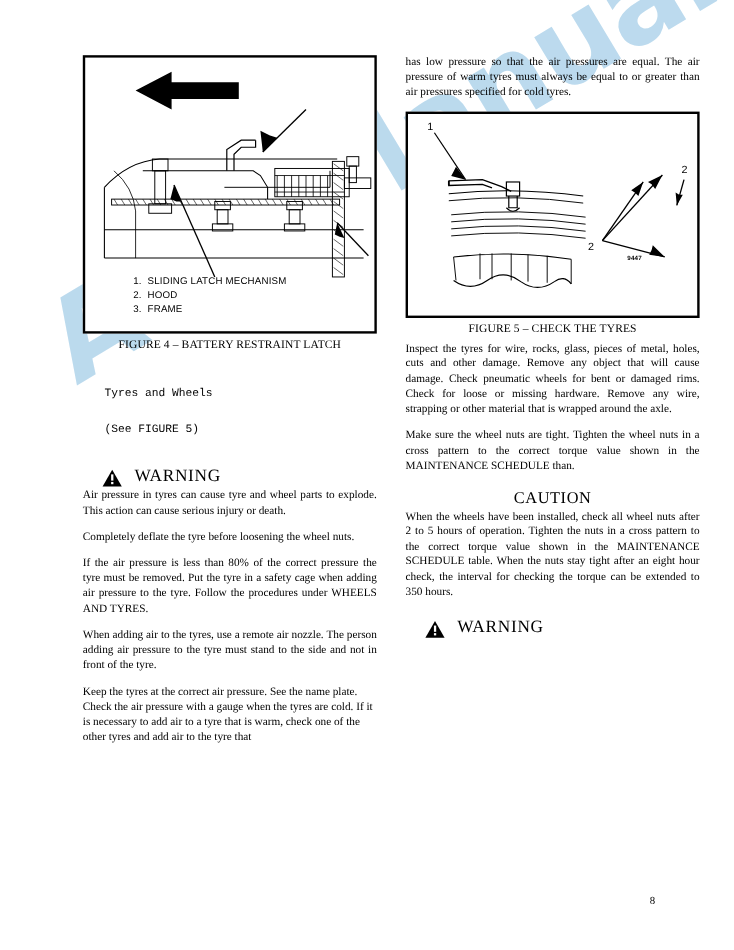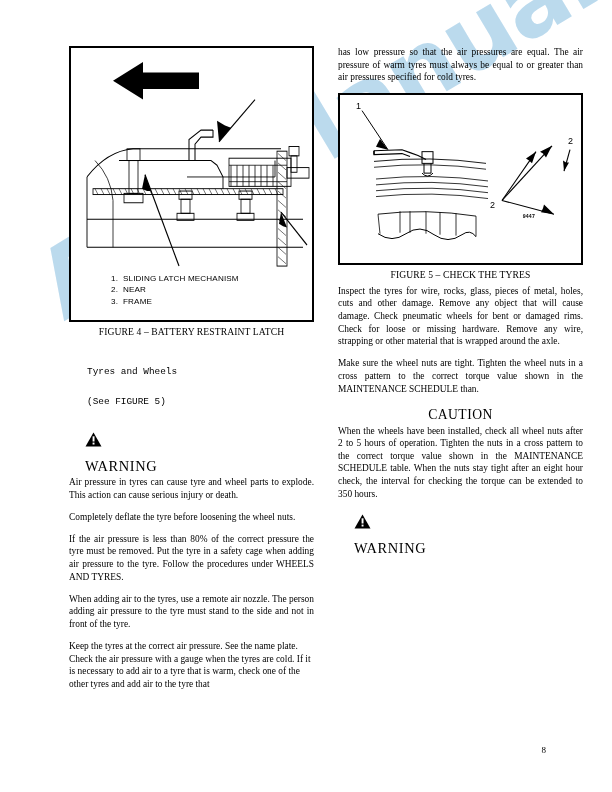--- a/index.html
+++ b/index.html
@@ -71,21 +71,21 @@
   .body-text.last { margin-bottom: 0; }
   .nojust { text-align: left; }
 
   
   .figbox {
     position: relative;
     border: 2px solid #000;
     background: #fff;
     box-sizing: border-box;
   }
-  .fig4box { height: 276px; }
+  .fig4box { height: 232px; }
   .fig5box { height: 172px; }
 
   .fig-caption {
     text-align: center;
     font-size: 9.6px;
     line-height: 11.6px;
     margin: 4px 0 0 0;
     letter-spacing: .1px;
   }
 
@@ -109,26 +109,25 @@
     font-size: 5.2px;
     letter-spacing: .2px;
     font-weight: 700;
   }
 
   .fig-art { position: absolute; left: 0; top: 0; width: 100%; height: 100%; }
 
   
   .notice-head {
     display: flex;
-    align-items: flex-start;
+    align-items: flex-end;
     justify-content: center;
     gap: 10px;
     margin: 0 0 1px 0;
     padding-left: 0;
-    flex-direction: column;
   }
   .notice-head.leftish { justify-content: flex-start; padding-left: 16px; }
   .notice-word {
     font-size: 14.4px;
     letter-spacing: .6px;
     line-height: 18px;
   }
   .caution-head {
     text-align: center;
     font-size: 13.6px;
@@ -269,21 +268,21 @@
           <line x1="236" y1="168" x2="210" y2="140" stroke-width="1.1"></line>
           <path d="M210 140 L216 153 L212 152 L208 150 Z" fill="#000" stroke="none"></path>
         </g>
       </svg>
 
       <div class="legend fig4legend">
         <div>
           <span class="num">1.</span><span>SLIDING LATCH MECHANISM</span>
         </div>
         <div>
-          <span class="num">2.</span><span>NEAR</span>
+          <span class="num">2.</span><span>HOOD</span>
         </div>
         <div>
           <span class="num">3.</span><span>FRAME</span>
         </div>
       </div>
     </div>
 
     <div class="fig-caption">
       <div>FIGURE 4 – BATTERY RESTRAINT LATCH</div>
     </div>

